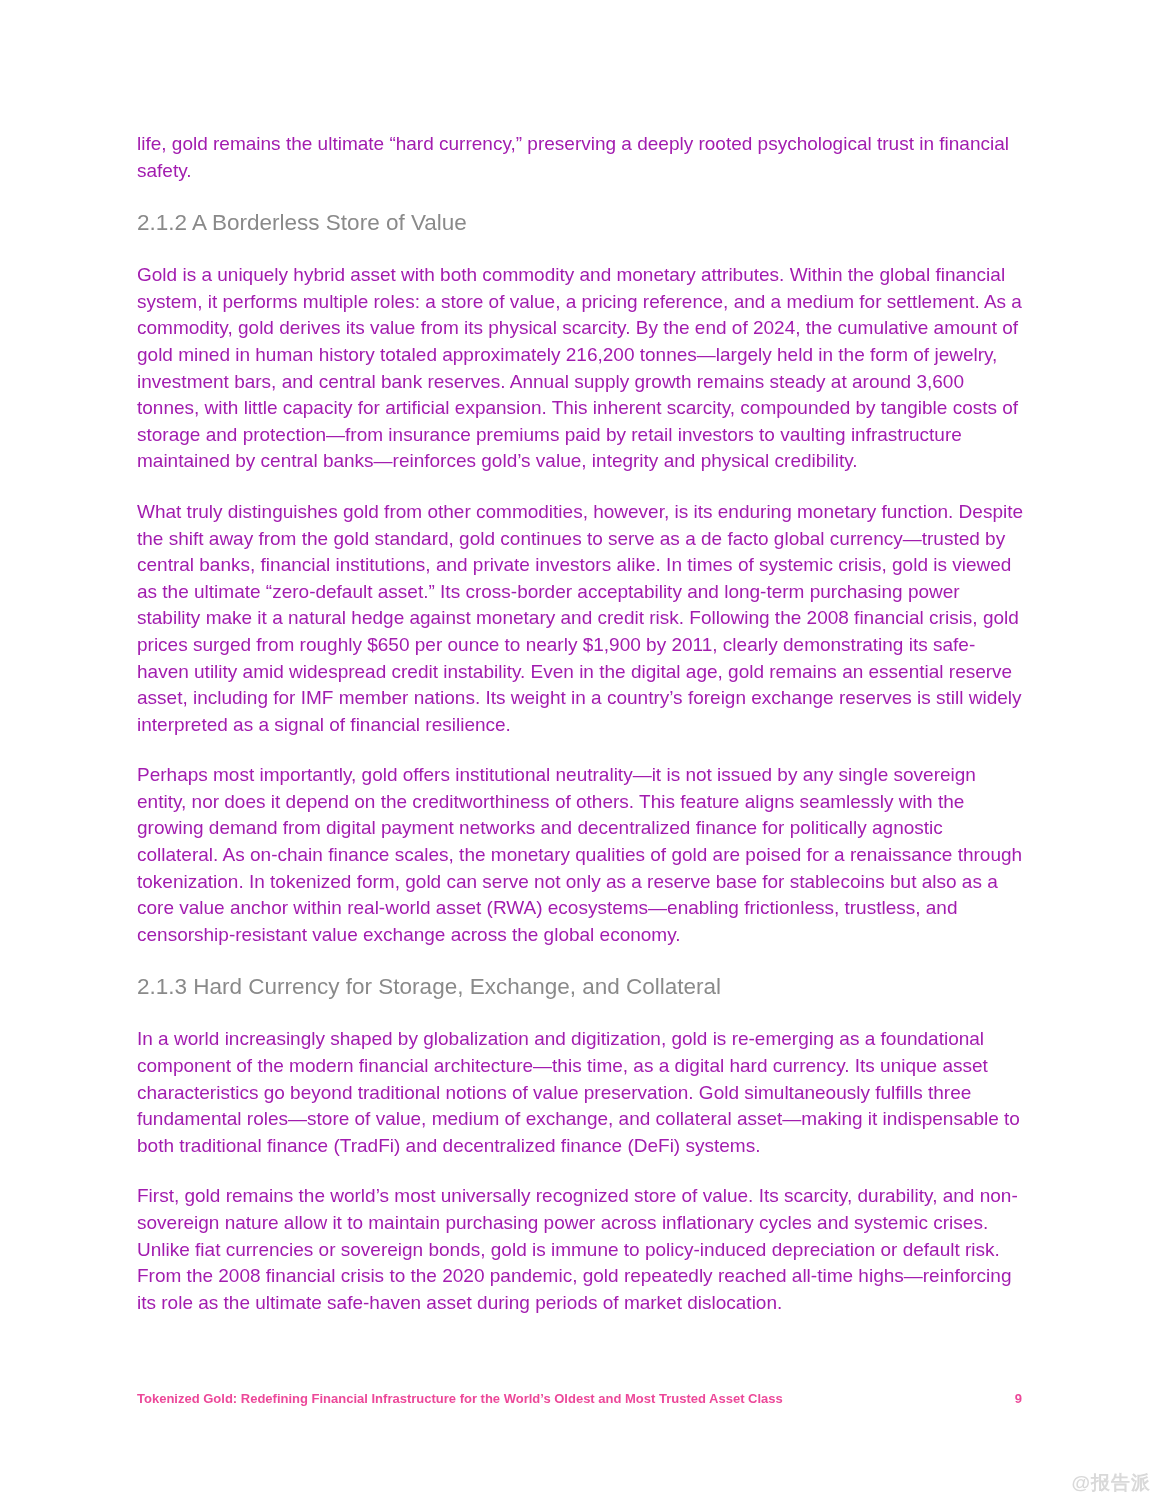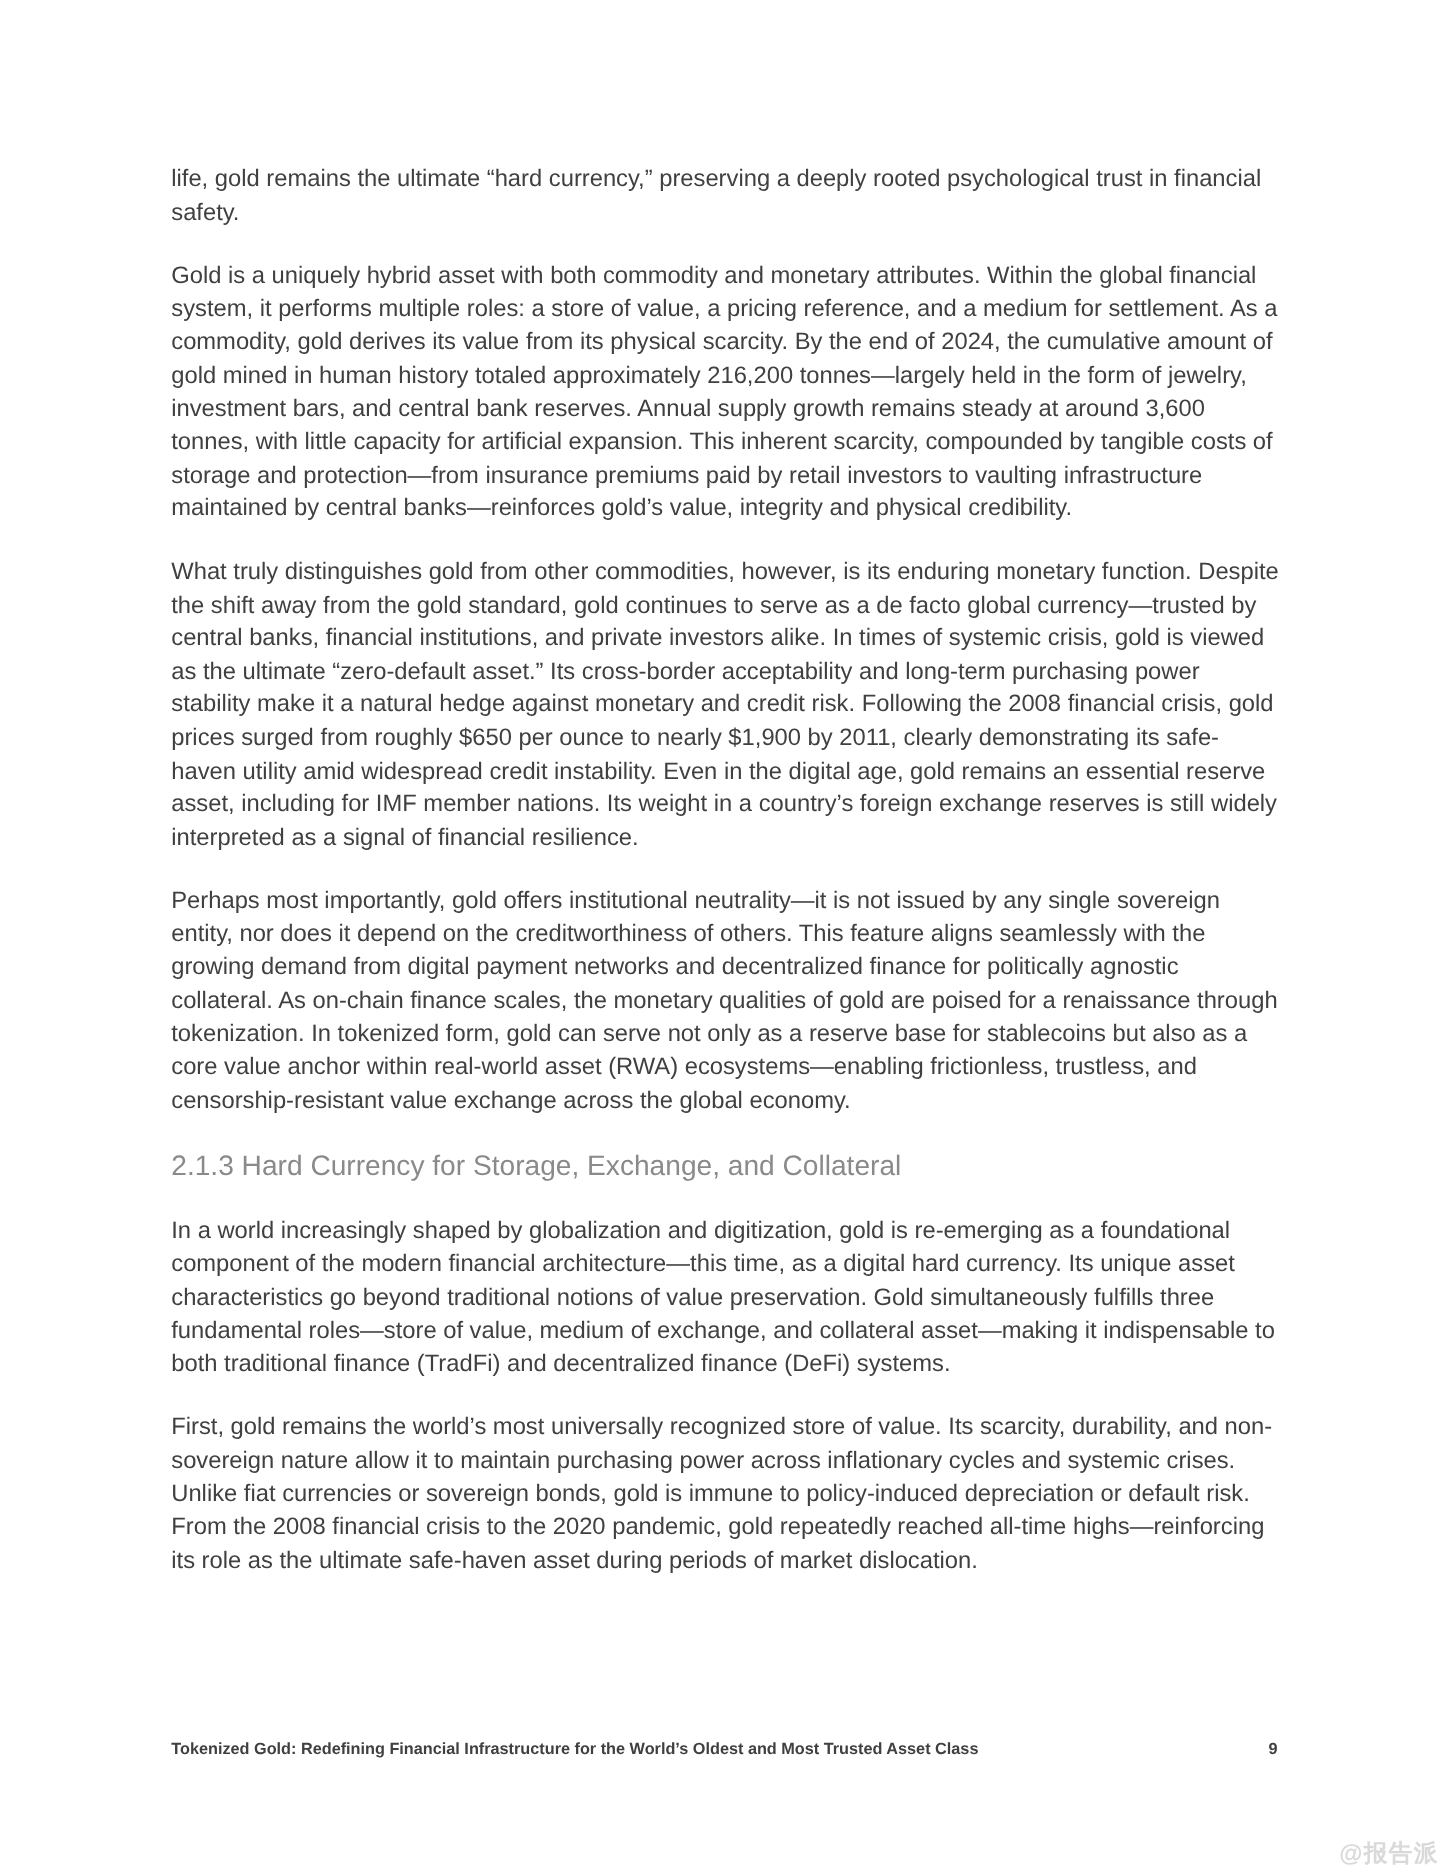--- a/index.html
+++ b/index.html
@@ -18,41 +18,41 @@
   .content {
     position: absolute;
     left: 137px;
     top: 131px;
     width: 889px;
   }
   .body-para {
     margin: 0 0 24px 0;
     font-size: 19px;
     line-height: 26.6px;
-    color: #404040;
+    color: #a21caf;
     text-align: left;
   }
   .section-heading {
     margin: 0 0 24px 0;
     font-size: 22.5px;
     line-height: 30px;
     font-weight: 400;
     color: #8a8a8a;
   }
   .page-footer {
     position: absolute;
     left: 137px;
     right: 137px;
     top: 1391px;
     display: flex;
     justify-content: space-between;
     align-items: baseline;
     font-size: 13px;
     font-weight: 700;
-    color: #404040;
+    color: #ec4899;
   }
   .footer-title {
     white-space: nowrap;
   }
   .footer-page-number {
     white-space: nowrap;
   }
   .watermark {
     position: absolute;
     right: 8px;
@@ -65,20 +65,21 @@
 </style>
 </head>
 <body>
 
 <div class="page">
 
   <div class="content">
 
     <p class="body-para">life, gold remains the ultimate “hard currency,” preserving a deeply rooted psychological trust in financial safety.</p>
 
+    <h2 class="section-heading">2.1.2 A Borderless Store of Value</h2>
 
     <p class="body-para">Gold is a uniquely hybrid asset with both commodity and monetary attributes. Within the global financial system, it performs multiple roles: a store of value, a pricing reference, and a medium for settlement. As a commodity, gold derives its value from its physical scarcity. By the end of 2024, the cumulative amount of gold mined in human history totaled approximately 216,200 tonnes—largely held in the form of jewelry, investment bars, and central bank reserves. Annual supply growth remains steady at around 3,600 tonnes, with little capacity for artificial expansion. This inherent scarcity, compounded by tangible costs of storage and protection—from insurance premiums paid by retail investors to vaulting infrastructure maintained by central banks—reinforces gold’s value, integrity and physical credibility.</p>
 
     <p class="body-para">What truly distinguishes gold from other commodities, however, is its enduring monetary function. Despite the shift away from the gold standard, gold continues to serve as a de facto global currency—trusted by central banks, financial institutions, and private investors alike. In times of systemic crisis, gold is viewed as the ultimate “zero-default asset.” Its cross-border acceptability and long-term purchasing power stability make it a natural hedge against monetary and credit risk. Following the 2008 financial crisis, gold prices surged from roughly $650 per ounce to nearly $1,900 by 2011, clearly demonstrating its safe-haven utility amid widespread credit instability. Even in the digital age, gold remains an essential reserve asset, including for IMF member nations. Its weight in a country’s foreign exchange reserves is still widely interpreted as a signal of financial resilience.</p>
 
     <p class="body-para">Perhaps most importantly, gold offers institutional neutrality—it is not issued by any single sovereign entity, nor does it depend on the creditworthiness of others. This feature aligns seamlessly with the growing demand from digital payment networks and decentralized finance for politically agnostic collateral. As on-chain finance scales, the monetary qualities of gold are poised for a renaissance through tokenization. In tokenized form, gold can serve not only as a reserve base for stablecoins but also as a core value anchor within real-world asset (RWA) ecosystems—enabling frictionless, trustless, and censorship-resistant value exchange across the global economy.</p>
 
     <h2 class="section-heading">2.1.3 Hard Currency for Storage, Exchange, and Collateral</h2>
 
     <p class="body-para">In a world increasingly shaped by globalization and digitization, gold is re-emerging as a foundational component of the modern financial architecture—this time, as a digital hard currency. Its unique asset characteristics go beyond traditional notions of value preservation. Gold simultaneously fulfills three fundamental roles—store of value, medium of exchange, and collateral asset—making it indispensable to both traditional finance (TradFi) and decentralized finance (DeFi) systems.</p>

